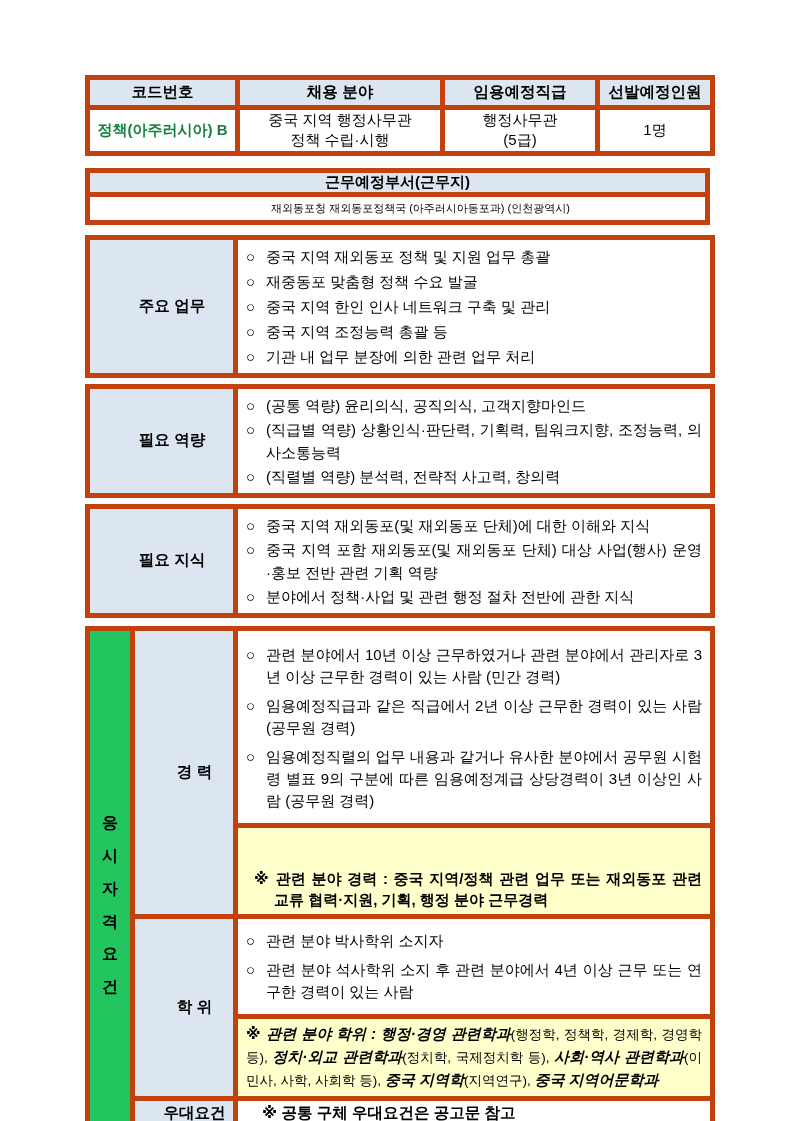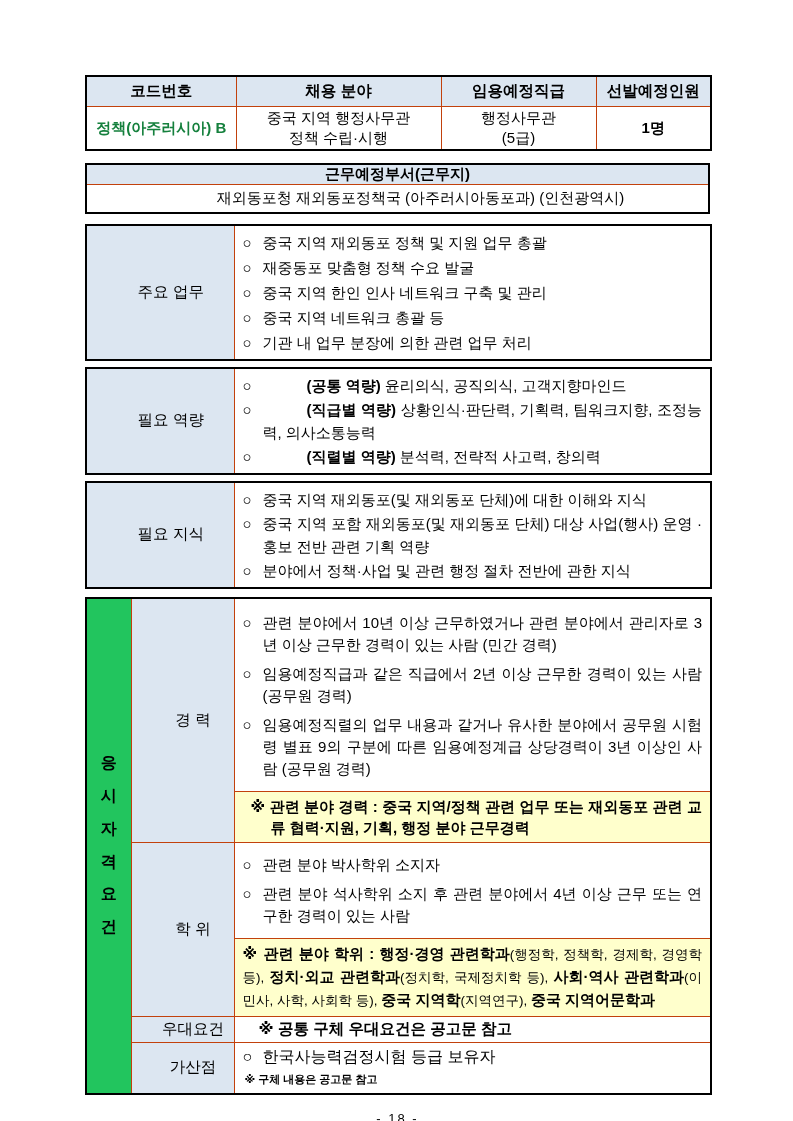--- a/index.html
+++ b/index.html
@@ -5,47 +5,47 @@
   * { margin:0; padding:0; box-sizing:border-box; }
   html,body { background:#ffffff; }
   body {
     width:793px; height:1121px;
     font-family:"Liberation Sans","DejaVu Sans",sans-serif;
     color:#000; position:relative;
   }
   .page { position:absolute; left:0; top:0; width:793px; height:1121px; padding:75px 83px 0 85px; }
 
   table { border-collapse:collapse; table-layout:fixed; width:625px; border:2px solid #000; }
-  td { border:1px solid #c2410c; vertical-align:middle; }
+  td { border:5px solid #c2410c; vertical-align:middle; }
 
   .gap12 { height:12px; } .gap10 { height:10px; } .gap6 { height:6px; } .gap8 { height:8px; }
 
   .hdr { background:#dce6f1; font-weight:bold; text-align:center; font-size:15px; }
   .t1 .hdr-row td { height:30px; font-size:15.5px; }
   .t1 .data-row td { height:44px; text-align:center; font-size:15px; line-height:1.35; }
   .code-cell { color:#15803d; font-weight:bold; font-size:16.5px; }
-  .count-cell { font-weight:bold; font-size:16px; }
+  .count-cell { font-weight:normal; font-size:16px; }
 
   .t2 .hdr-row td { height:15px; }
-  .t2 .data-row td { height:28px; text-align:center; font-size:15px;padding-left:46px; }
-
-  .label-cell { background:#dce6f1; font-weight:normal; text-align:center; font-size:15.5px;padding-left:21px; }
+  .t2 .data-row td { height:28px; text-align:center; font-size:11px;padding-left:46px; }
+
+  .label-cell { background:#dce6f1; font-weight:bold; text-align:center; font-size:15.5px;padding-left:21px; }
 
   .content-cell { padding:4px 8px 4px 8px; font-size:15px; vertical-align:middle; }
   .bullets .bullet { display:flex; align-items:flex-start; }
   .bullets .marker { flex:0 0 20px; }
   .bullets .btext { flex:1; text-align:justify; }
   .lh25 .bullet { line-height:25px; }
   .lh23 .bullet { line-height:23px; margin:1px 0; }
   .lh22 .bullet { line-height:22px; margin:7px 0; }
-  .b { font-weight:bold;margin-left:44px; }
+  .b { font-weight:normal; }
 
   .note-cell { background:#ffffcc; padding:4px 8px; font-size:15px; font-weight:bold; line-height:21px; vertical-align:middle; }
-  .hang { padding-left:28px; text-indent:-20px; text-align:justify; }
-  .seg-b { font-weight:bold; }
+  .hang { padding-left:28px; text-indent:-20px; text-align:justify;margin-top:36px; }
+  .seg-b { font-weight:bold;font-style:italic; }
   .seg-r { font-weight:normal; font-size:13.5px; }
   .note-mixed { text-align:justify; line-height:22px; }
 
   .vcell { background:#22c55e; text-align:center; vertical-align:middle; }
   .vtext { display:inline-block; width:1.1em; word-break:break-all; line-height:2.05; font-weight:bold; font-size:16px; }
 
   .pref-cell { padding:2px 24px; font-weight:bold; font-size:15.5px; height:23px; }
   .bonus-note { font-weight:bold; font-size:11px; line-height:23px; padding-left:2px; }
   .bonus-cell { padding:2px 8px; }
   .bonus-cell .bullet { line-height:23px; }
@@ -117,21 +117,21 @@
             <div class="bullet">
               <span class="marker">○</span>
               <span class="btext">재중동포 맞춤형 정책 수요 발굴</span>
             </div>
             <div class="bullet">
               <span class="marker">○</span>
               <span class="btext">중국 지역 한인 인사 네트워크 구축 및 관리</span>
             </div>
             <div class="bullet">
               <span class="marker">○</span>
-              <span class="btext">중국 지역 네트워크 총괄 등</span>
+              <span class="btext">중국 지역 조정능력 총괄 등</span>
             </div>
             <div class="bullet">
               <span class="marker">○</span>
               <span class="btext">기관 내 업무 분장에 의한 관련 업무 처리</span>
             </div>
           </td>
       </tr>
     </tbody>
   </table>
 

